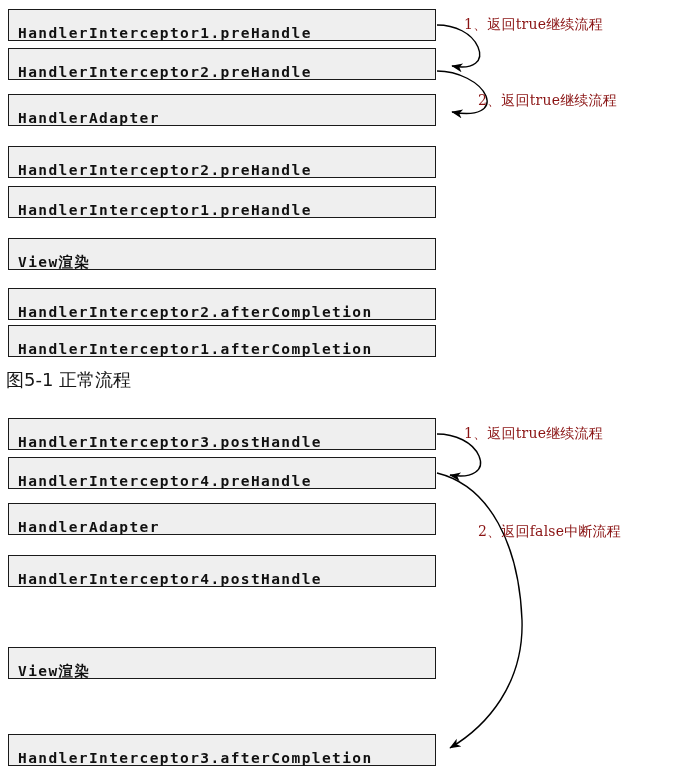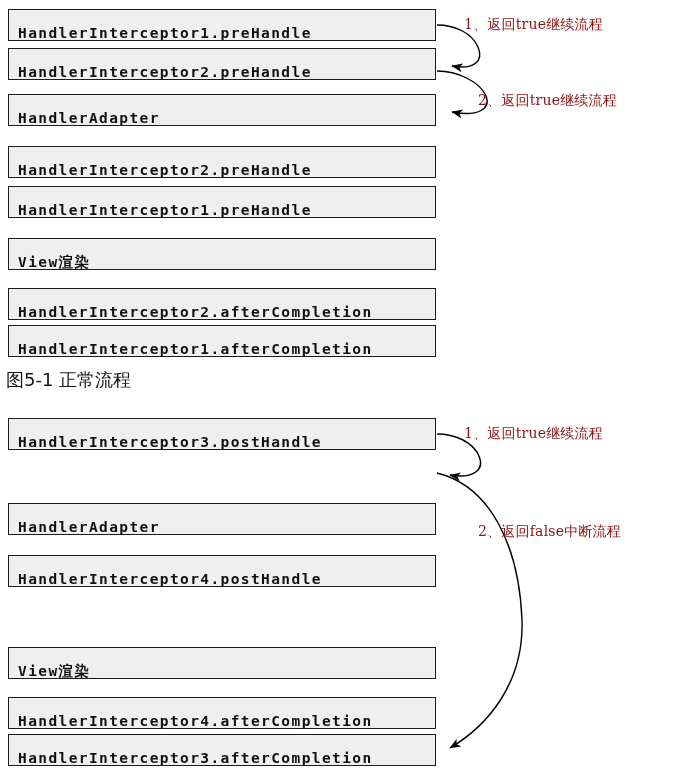--- a/index.html
+++ b/index.html
@@ -114,31 +114,31 @@
   </div>
 
   <div class="annot" style="left:464px; top:16px">1、返回true继续流程</div>
   <div class="annot" style="left:478px; top:92px">2、返回true继续流程</div>
 
   <div class="caption" style="top:368px">图5-1 正常流程</div>
 
   <div class="flow-box" style="top:418px">
     <span class="box-label">HandlerInterceptor3.postHandle</span>
   </div>
+  <div class="flow-box" style="top:457px">
+    <span class="box-label">HandlerInterceptor4.preHandle</span>
+  </div>
   <div class="flow-box" style="top:503px">
     <span class="box-label">HandlerAdapter</span>
   </div>
   <div class="flow-box" style="top:555px">
     <span class="box-label">HandlerInterceptor4.postHandle</span>
   </div>
   <div class="flow-box" style="top:647px">
     <span class="box-label">View渲染</span>
-  </div>
-  <div class="flow-box" style="top:697px">
-    <span class="box-label">HandlerInterceptor4.afterCompletion</span>
   </div>
   <div class="flow-box" style="top:734px">
     <span class="box-label">HandlerInterceptor3.afterCompletion</span>
   </div>
 
   <div class="annot" style="left:464px; top:425px">1、返回true继续流程</div>
   <div class="annot" style="left:478px; top:523px">2、返回false中断流程</div>
 
 </div>
 

